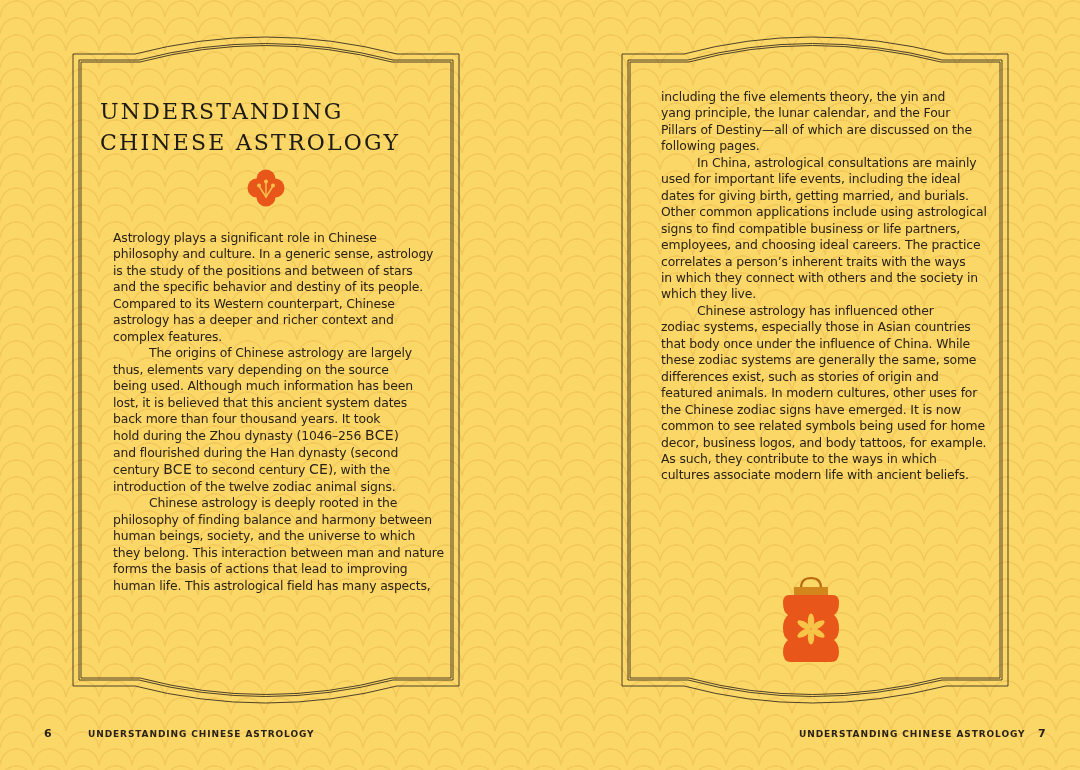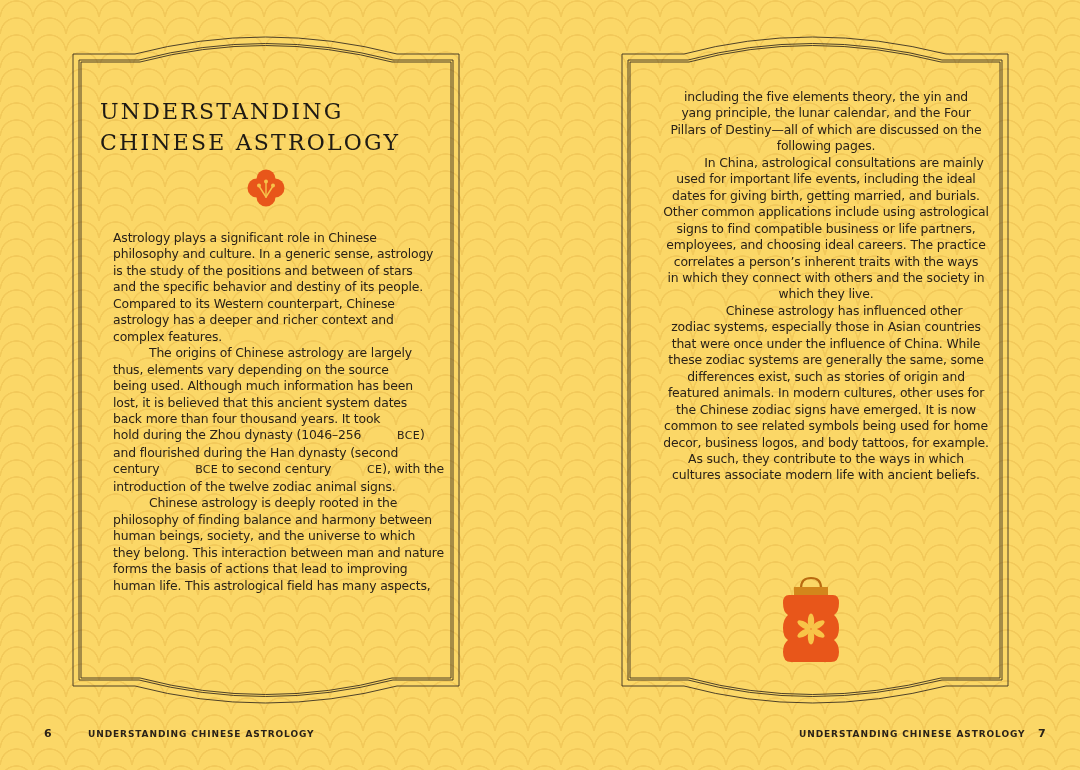--- a/index.html
+++ b/index.html
@@ -23,23 +23,23 @@
     font-weight:normal;
   }
   .title span { display:block; }
   .body-text {
     position:absolute; font-size:12.4px; line-height:16.45px; color:#2a2218;
     letter-spacing:-0.15px;
   }
   .body-text p { margin:0; }
   .body-text p.indent { text-indent:36px; }
   .body-text .ln { display:block; white-space:nowrap; }
-  .sc { font-size:11px; letter-spacing:0.3px;margin-left:32px; }
+  .sc { font-size:14px; letter-spacing:0.3px; }
   #left-body { left:113px; top:230px; width:320px; }
-  #right-body { left:121px; top:89px; width:330px;text-align:center; }
+  #right-body { left:121px; top:89px; width:330px; }
   .folio {
     position:absolute; top:729px; font-size:9px; font-weight:bold;
     letter-spacing:0.9px; color:#2a2218;
   }
   .pnum { position:absolute; top:727px; font-size:11px; font-weight:bold; color:#2a2218; }
   .icon { position:absolute; }
 </style>
 </head>
 <body>
 
@@ -136,21 +136,21 @@
       <span class="ln" style="text-indent:0">Other common applications include using astrological</span>
       <span class="ln" style="text-indent:0">signs to find compatible business or life partners,</span>
       <span class="ln" style="text-indent:0">employees, and choosing ideal careers. The practice</span>
       <span class="ln" style="text-indent:0">correlates a person’s inherent traits with the ways</span>
       <span class="ln" style="text-indent:0">in which they connect with others and the society in</span>
       <span class="ln" style="text-indent:0">which they live.</span>
     </p>
     <p class="indent">
       <span class="ln">Chinese astrology has influenced other</span>
       <span class="ln" style="text-indent:0">zodiac systems, especially those in Asian countries</span>
-      <span class="ln" style="text-indent:0">that were once under the influence of China. While</span>
+      <span class="ln" style="text-indent:0">that body once under the influence of China. While</span>
       <span class="ln" style="text-indent:0">these zodiac systems are generally the same, some</span>
       <span class="ln" style="text-indent:0">differences exist, such as stories of origin and</span>
       <span class="ln" style="text-indent:0">featured animals. In modern cultures, other uses for</span>
       <span class="ln" style="text-indent:0">the Chinese zodiac signs have emerged. It is now</span>
       <span class="ln" style="text-indent:0">common to see related symbols being used for home</span>
       <span class="ln" style="text-indent:0">decor, business logos, and body tattoos, for example.</span>
       <span class="ln" style="text-indent:0">As such, they contribute to the ways in which</span>
       <span class="ln" style="text-indent:0">cultures associate modern life with ancient beliefs.</span>
     </p>
   </div>

